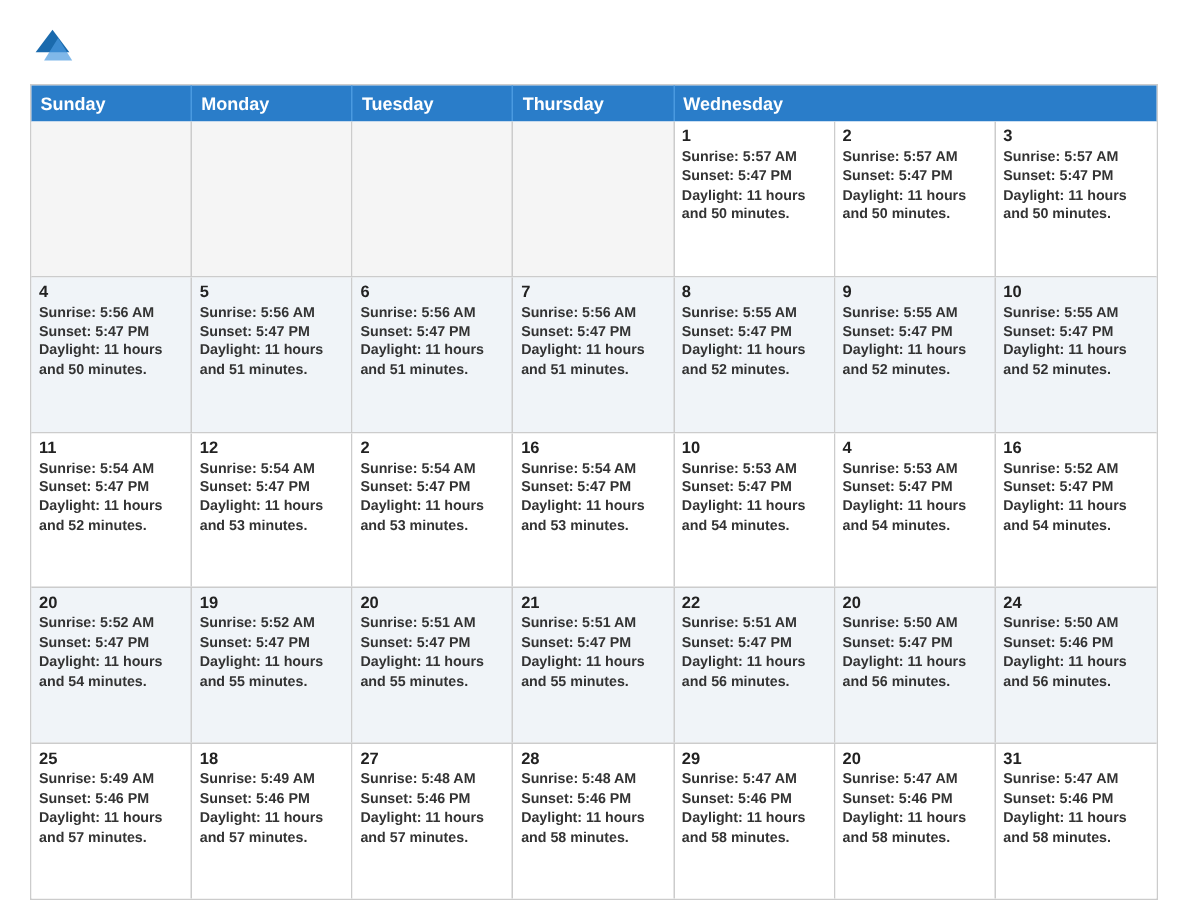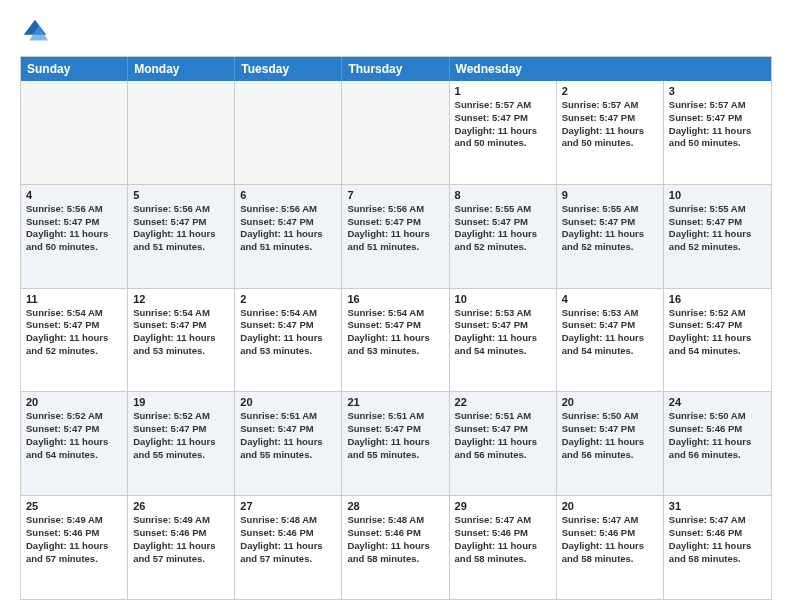--- a/index.html
+++ b/index.html
@@ -320,21 +320,21 @@
         </div>
         <div class="cal-row">
           <div class="cal-cell">
             <div class="day-num">25</div>
             <div class="day-info" style="white-space: pre-line;">Sunrise: 5:49 AM
 Sunset: 5:46 PM
 Daylight: 11 hours
 and 57 minutes.</div>
           </div>
           <div class="cal-cell">
-            <div class="day-num">26</div>
+            <div class="day-num">18</div>
             <div class="day-info" style="white-space: pre-line;">Sunrise: 5:49 AM
 Sunset: 5:46 PM
 Daylight: 11 hours
 and 57 minutes.</div>
           </div>
           <div class="cal-cell">
             <div class="day-num">27</div>
             <div class="day-info" style="white-space: pre-line;">Sunrise: 5:48 AM
 Sunset: 5:46 PM
 Daylight: 11 hours

